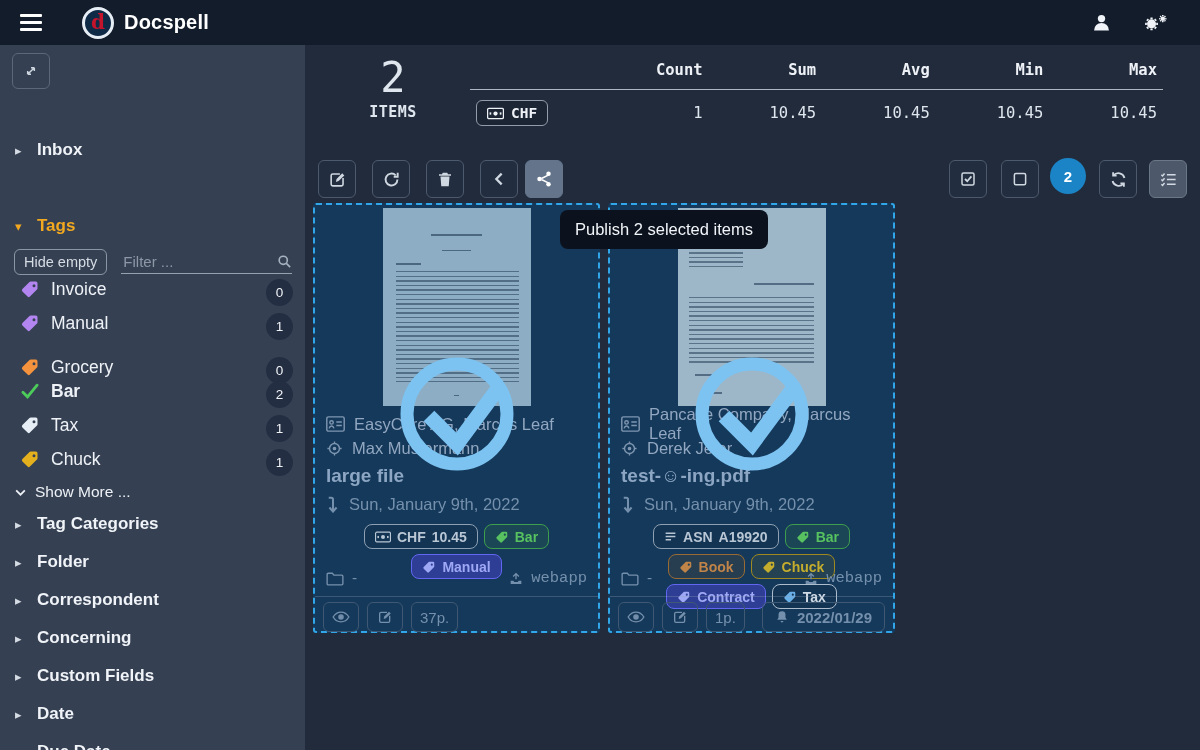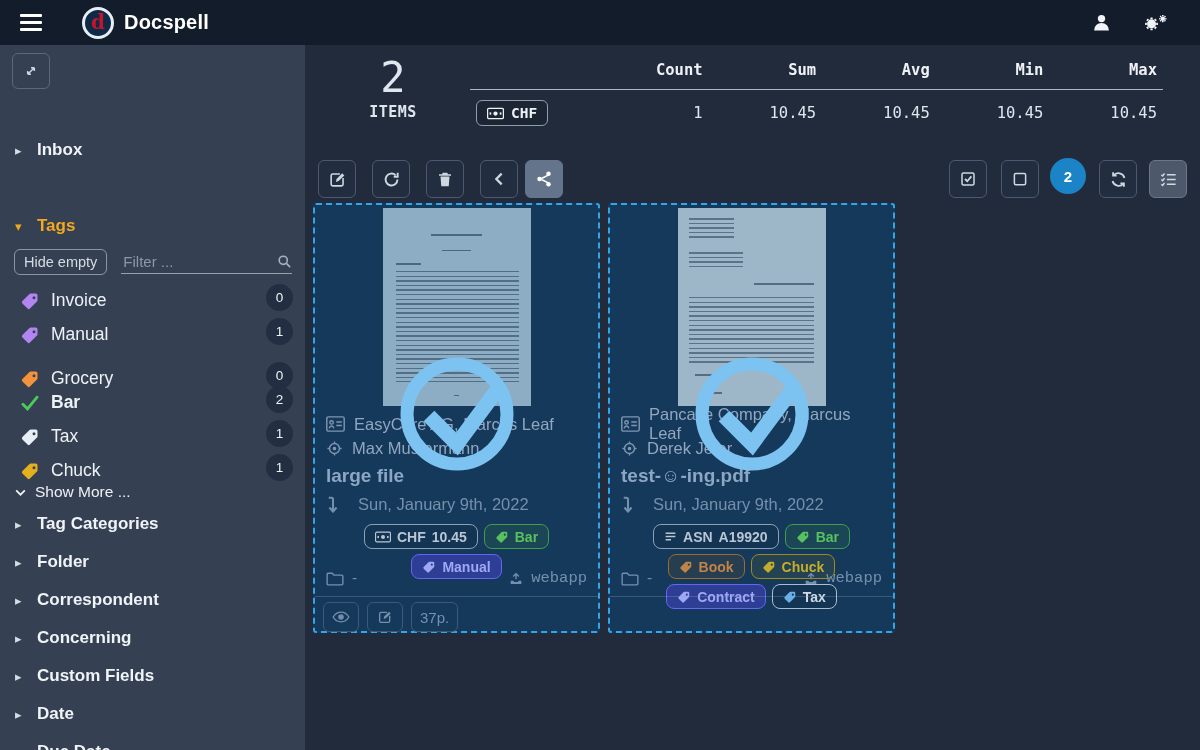--- a/index.html
+++ b/index.html
@@ -35,21 +35,21 @@
 
   .tag-controls { position:absolute; left:14px; top:202px; width:278px; height:30px; display:flex; align-items:center; }
   .hide-empty { border:1px solid #8b95a4; border-radius:6px; padding:4px 9px; font-size:14.5px;
                 color:#d6dce4; background:transparent; cursor:pointer; font-family:inherit; }
   .filter-wrap { position:relative; margin-left:14px; flex:1; }
   .filter-input { width:100%; background:transparent; border:none; border-bottom:1px solid #97a1ae;
                   color:#e8ecf1; font-size:15px; padding:3px 22px 3px 2px; outline:none; font-family:inherit; }
   .filter-input::placeholder { color:#8d97a6; }
   .search-ico { position:absolute; right:0; top:4px; color:#a7b1bf; }
 
-  .tag-row { position:absolute; left:0; width:100%; height:32px; display:flex; align-items:flex-end;
+  .tag-row { position:absolute; left:0; width:100%; height:32px; display:flex; align-items:flex-start;
              padding:0 12px 0 20px; cursor:pointer; }
   .tag-ico { width:20px; height:20px; margin-right:11px; flex:none; }
   .tag-name { font-size:17.5px; color:#eef1f6; }
   .tag-name.selected { font-weight:bold; }
   .tag-count { margin-left:auto; width:27px; height:27px; border-radius:50%; background:#232e42;
                color:#f0f3f7; font-size:13.5px; display:flex; align-items:center; justify-content:center; }
   .c-purple { color:#b385f0; } .c-orange { color:#f5923e; } .c-green { color:#4ccb5a; }
   .c-light  { color:#e8eef5; } .c-gold   { color:#e5b01e; }
   .show-more { position:absolute; left:14px; top:438px; display:flex; align-items:center; gap:8px;
                cursor:pointer; color:#eef1f6; font-size:15.5px; }
@@ -85,21 +85,21 @@
   .preview { position:relative; height:201px; overflow:hidden; }
   .page { position:absolute; left:50%; transform:translateX(-50%); top:3px; width:148px; height:198px; }
   .pg1 { background:#8cadc3; } .pg2 { background:#9db7c9; }
   .pl { position:absolute; background:rgba(23,48,74,.55); height:2px; }
   .ptxt { position:absolute; background-image:repeating-linear-gradient(rgba(23,48,74,.5) 0 1.5px, transparent 1.5px 4.6px); }
   .check-overlay { position:absolute; left:50%; transform:translateX(-50%); top:147px; z-index:10; pointer-events:none; }
   .info { position:absolute; left:0; right:0; top:207px; padding:0 11px; }
   .meta-line { display:flex; align-items:center; gap:9px; height:24px; font-size:16.5px; color:#92a7c1; }
   .meta-line .mi { color:#7f96b1; flex:none; }
   .card-title { font-size:19px; font-weight:bold; color:#8da6c4; margin:5px 0 4px; }
-  .date-line { display:flex; align-items:center; gap:18px; height:26px; font-size:16.5px; color:#7590ad; }
+  .date-line { display:flex; align-items:center; gap:9px; height:26px; font-size:16.5px; color:#7590ad; }
   .badges { display:flex; flex-wrap:wrap; justify-content:center; gap:6px; row-gap:5px; margin-top:7px; }
   .badge { display:inline-flex; align-items:center; gap:6px; height:25px; padding:0 10px; border-radius:8px;
            font-size:14px; font-weight:bold; border:1px solid; }
   .b-plain  { border-color:#8ea1b4; color:#b9c6d4; background:rgba(15,40,65,.25); }
   .b-green  { border-color:#3f9e4e; color:#57c25f; background:rgba(45,120,70,.22); }
   .b-indigo { border-color:#6366f1; color:#9fa8f5; background:rgba(79,70,229,.42); }
   .b-orange { border-color:#9a6b33; color:#c08448; background:rgba(150,90,30,.15); }
   .b-yellow { border-color:#a08a1f; color:#c4ad2c; background:rgba(180,150,20,.10); }
   .b-light  { border-color:#aebdcd; color:#cfd9e4; background:rgba(15,40,65,.25); }
   .b-light .ticon { color:#6ab0e8; }
@@ -544,15 +544,37 @@
         <span>-</span>
       </span>
       <span class="right">
         <svg width="16" height="16" viewBox="0 0 24 24" fill="currentColor">
             <path d="M11 14V7.8L8.4 10.4 7 9l5-5 5 5-1.4 1.4L13 7.8V14zM4 16h4l1.5 2h5L16 16h4v5H4z"></path>
           </svg>
         <span>webapp</span>
       </span>
     </div>
     <div class="card-divider"></div>
-  </div>
-
+    <div class="cfooter">
+      <span class="cf-btn">
+        <svg width="18" height="14" viewBox="0 0 24 16" fill="none" stroke="currentColor" stroke-width="1.8">
+            <path d="M1.5 8S5.5 1.5 12 1.5 22.5 8 22.5 8 18.5 14.5 12 14.5 1.5 8 1.5 8z"></path>
+            <circle cx="12" cy="8" r="2.8" fill="currentColor"></circle>
+          </svg>
+      </span>
+      <span class="cf-btn">
+        <svg width="16" height="16" viewBox="0 0 24 24" fill="none" stroke="currentColor" stroke-width="2">
+            <path d="M15 5H6a2 2 0 0 0-2 2v11a2 2 0 0 0 2 2h11a2 2 0 0 0 2-2v-8"></path>
+            <path d="m10 15 .8-3.6L18 4.2l2.6 2.6L13.4 14z" fill="currentColor" stroke="none"></path>
+          </svg>
+      </span>
+      <span class="cf-btn">1p.</span>
+      <span class="cf-btn due">
+        <svg width="14" height="15" viewBox="0 0 24 26" fill="currentColor">
+            <path d="M12 2a6 6 0 0 0-6 6v5l-2.2 4h16.4L18 13V8a6 6 0 0 0-6-6zM9.5 19a2.5 2.5 0 0 0 5 0z"></path>
+          </svg>
+        <span>2022/01/29</span>
+      </span>
+    </div>
+  </div>
+
+  <div class="tooltip">Publish 2 selected items</div>
 </main>
 
 </body></html>

